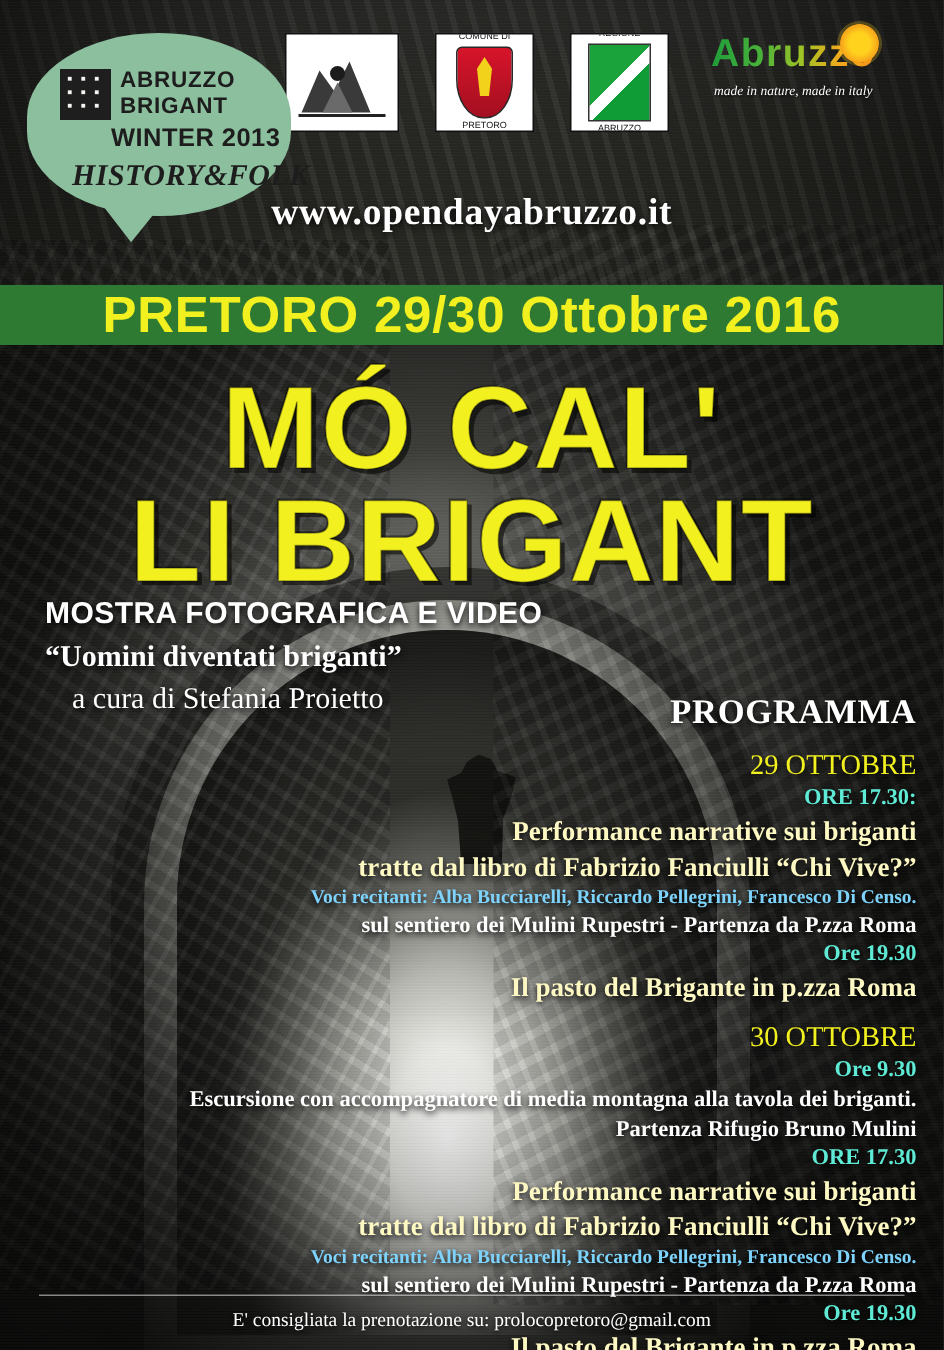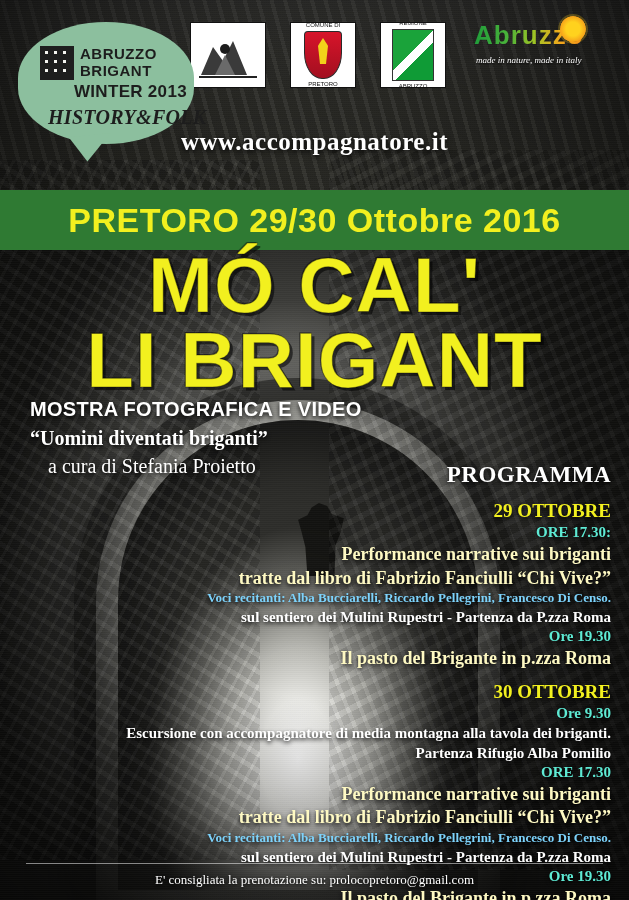--- a/index.html
+++ b/index.html
@@ -246,21 +246,21 @@
     font-style: italic;
     font-size: 20px;
     color: #1d1d1d;
     letter-spacing: .3px;
   }
 
   
   .band {
     position: absolute;
     left: 0; right: 0; top: 190px;
-    height: 60px;
+    height: 40px;
     background: #2f7a33;
     z-index: 6;
     display: flex;
     align-items: center;
     justify-content: center;
   }
   .band-text {
     font-family: "Liberation Sans", sans-serif;
     font-weight: bold;
     font-size: 34px;
@@ -325,21 +325,21 @@
   }
   .prog-title {
     font-family: "Liberation Serif", serif;
     font-weight: bold;
     font-size: 23px;
     color: #ffffff;
     letter-spacing: .5px;
   }
   .day-title {
     font-family: "Liberation Serif", serif;
-    font-weight: bold;
+    font-weight: normal;
     font-size: 19px;
     color: #f2f01f;
     margin-top: 12px;
   }
   .time {
     font-family: "Liberation Serif", serif;
     font-weight: bold;
     font-size: 15px;
     color: #5eead4;
     margin-top: 2px;
@@ -444,21 +444,21 @@
       <div class="abruzzo-brand">
         <div style="position:relative;">
           <div class="abruzzo-word">Abruzzo</div>
           <div class="abruzzo-sun"></div>
         </div>
         <div class="abruzzo-tag">made in nature, made in italy</div>
       </div>
 
     </div>
 
-    <div class="website">www.accompagnatore.it</div>
+    <div class="website">www.opendayabruzzo.it</div>
   </div>
 
   <div class="badge">
     <div class="badge-body"></div>
     <div class="badge-tail"></div>
     <div class="qr"></div>
     <div class="badge-l1">ABRUZZO</div>
     <div class="badge-l2">BRIGANT</div>
     <div class="badge-l3">WINTER 2013</div>
     <div class="badge-l4">HISTORY&amp;FOLK</div>
@@ -489,21 +489,21 @@
           <div class="line-lg">tratte dal libro di Fabrizio Fanciulli “Chi Vive?”</div>
           <div class="line-sm">Voci recitanti: Alba Bucciarelli, Riccardo Pellegrini, Francesco Di Censo.</div>
           <div class="line-md">sul sentiero dei Mulini Rupestri - Partenza da P.zza Roma</div>
           <div class="time">Ore 19.30</div>
           <div class="line-lg">Il pasto del Brigante in p.zza Roma</div>
         </div>
         <div>
           <div class="day-title">30 OTTOBRE</div>
           <div class="time">Ore 9.30</div>
           <div class="line-md">Escursione con accompagnatore di media montagna alla tavola dei briganti.</div>
-          <div class="line-md">Partenza Rifugio Alba Pomilio</div>
+          <div class="line-md">Partenza Rifugio Bruno Mulini</div>
           <div class="time">ORE 17.30</div>
           <div class="line-lg">Performance narrative sui briganti</div>
           <div class="line-lg">tratte dal libro di Fabrizio Fanciulli “Chi Vive?”</div>
           <div class="line-sm">Voci recitanti: Alba Bucciarelli, Riccardo Pellegrini, Francesco Di Censo.</div>
           <div class="line-md">sul sentiero dei Mulini Rupestri - Partenza da P.zza Roma</div>
           <div class="time">Ore 19.30</div>
           <div class="line-lg">Il pasto del Brigante in p.zza Roma</div>
         </div>
       </div>
   </div>

